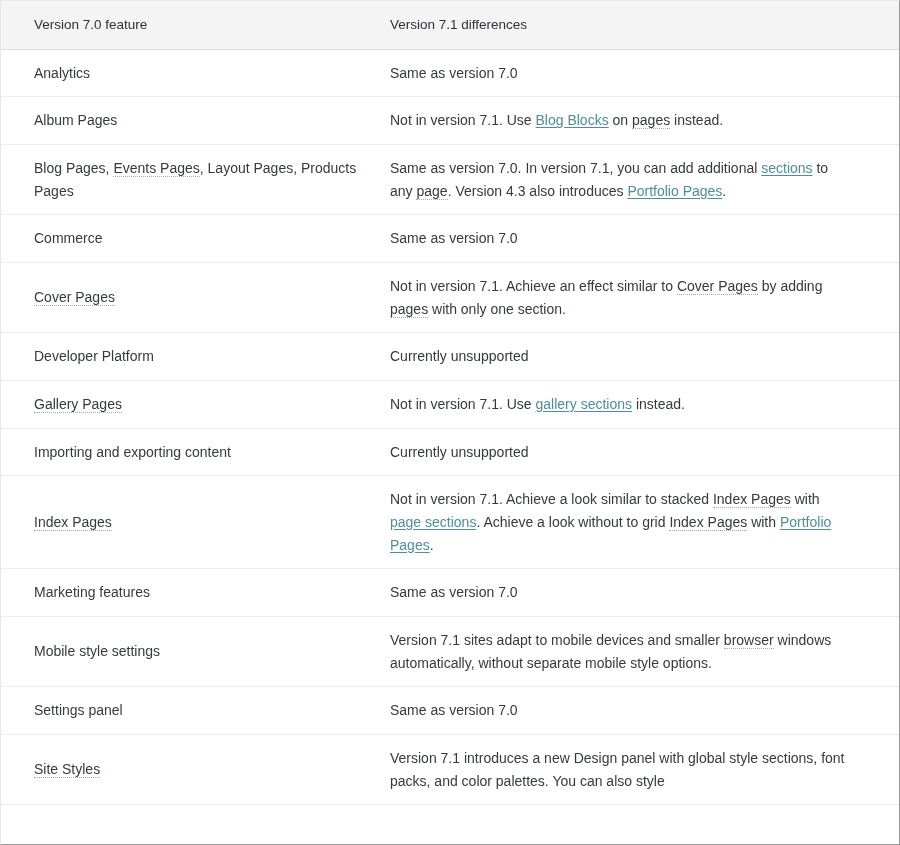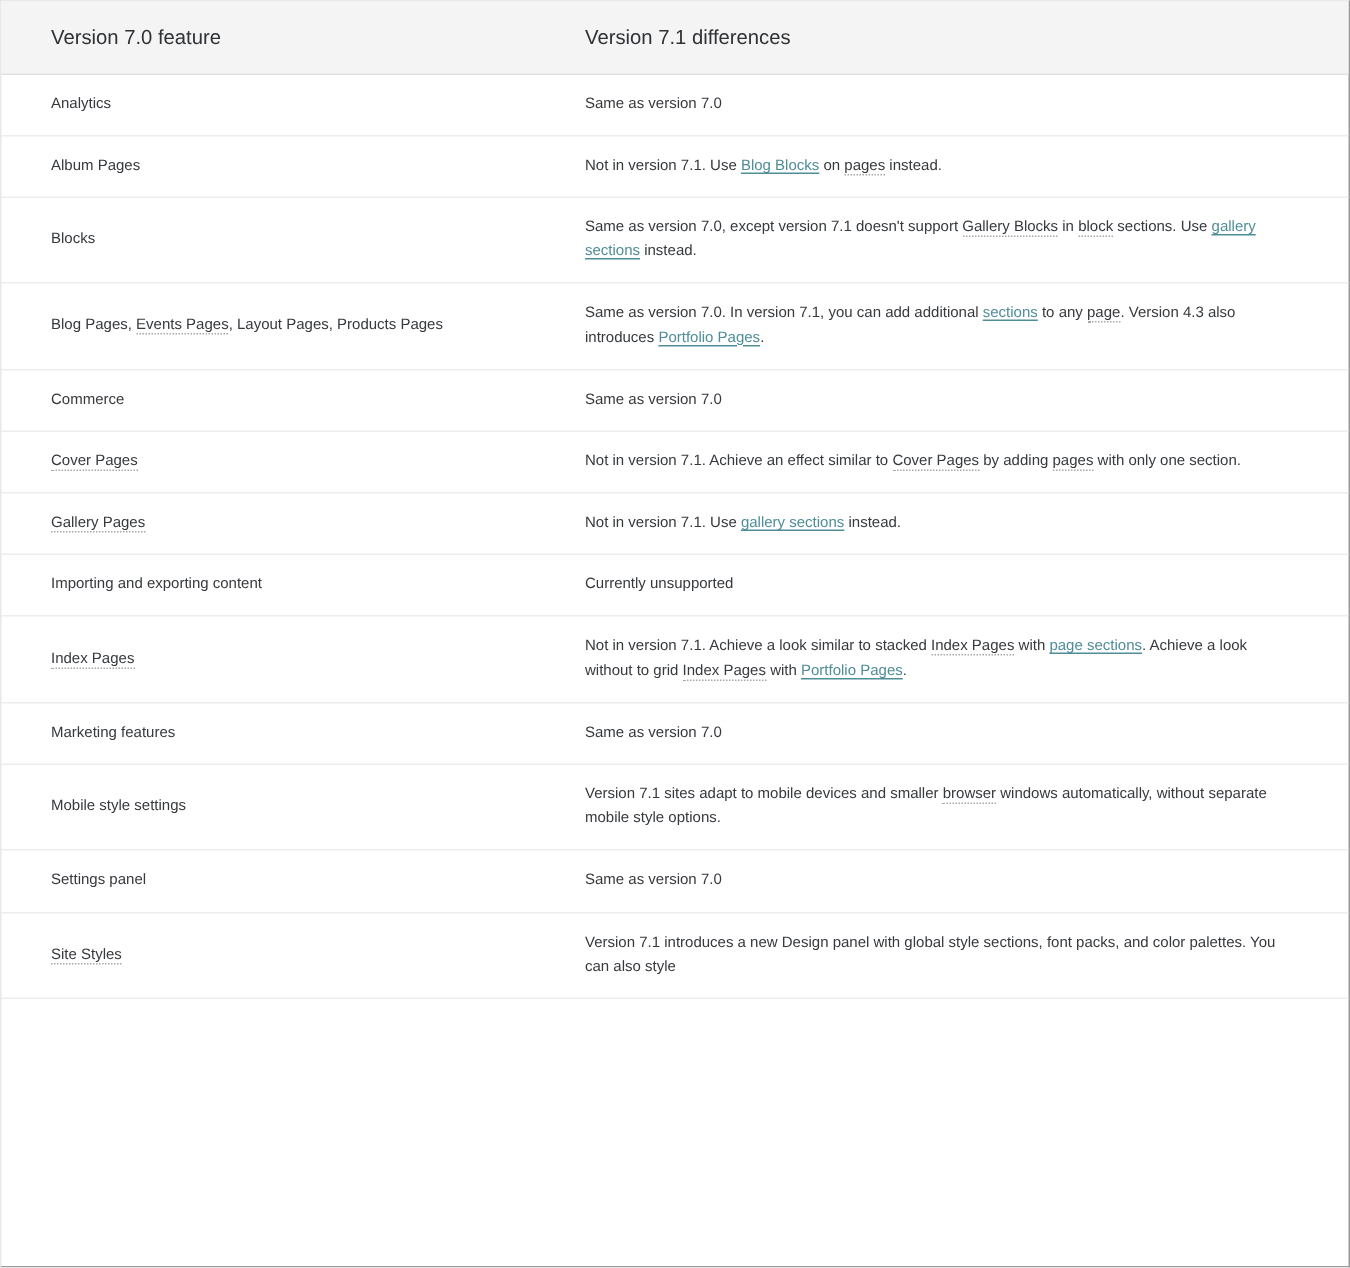--- a/index.html
+++ b/index.html
@@ -47,21 +47,21 @@
     border-bottom: 1px solid #e0e0e0;
     vertical-align: middle;
     height: 43px;
     box-sizing: border-box;
   }
   thead th.col2 {
     padding-left: 10px;
   }
 
   tbody td {
-    font-size: 10px;
+    font-size: 14px;
     line-height: 1.62;
     color: #36393d;
     padding: 12px 22px 12px 33px;
     border-bottom: 1px solid #ededed;
     vertical-align: middle;
     box-sizing: border-box;
   }
   tbody td.col2 {
     padding-left: 10px;
     padding-right: 46px;
@@ -101,34 +101,34 @@
     <tbody id="tbody">
         <tr>
           <td class="col1"><span>Analytics</span></td>
           <td class="col2"><span>Same as version 7.0</span></td>
         </tr>
         <tr>
           <td class="col1"><span>Album Pages</span></td>
           <td class="col2"><span>Not in version 7.1. Use </span><a class="lnk" href="#">Blog Blocks</a><span> on </span><span class="dotted">pages</span><span> instead.</span></td>
         </tr>
         <tr>
-          <td class="col1"><span>Blocks</span></td>
-          <td class="col2"><span>Same as version 7.0, except version 7.1 doesn't support </span><span class="dotted">Gallery Blocks</span><span> in </span><span class="dotted">block</span><span> sections. Use </span><a class="lnk" href="#">gallery sections</a><span> instead.</span></td>
-        </tr>
-        <tr>
           <td class="col1"><span>Blog Pages, </span><span class="dotted">Events Pages</span><span>, Layout Pages, Products Pages</span></td>
           <td class="col2"><span>Same as version 7.0. In version 7.1, you can add additional </span><a class="lnk" href="#">sections</a><span> to any </span><span class="dotted">page</span><span>. Version 4.3 also introduces </span><a class="lnk" href="#">Portfolio Pages</a><span>.</span></td>
         </tr>
         <tr>
           <td class="col1"><span>Commerce</span></td>
           <td class="col2"><span>Same as version 7.0</span></td>
         </tr>
         <tr>
           <td class="col1"><span class="dotted">Cover Pages</span></td>
           <td class="col2"><span>Not in version 7.1. Achieve an effect similar to </span><span class="dotted">Cover Pages</span><span> by adding </span><span class="dotted">pages</span><span> with only one section.</span></td>
+        </tr>
+        <tr>
+          <td class="col1"><span>Developer Platform</span></td>
+          <td class="col2"><span>Currently unsupported</span></td>
         </tr>
         <tr>
           <td class="col1"><span class="dotted">Gallery Pages</span></td>
           <td class="col2"><span>Not in version 7.1. Use </span><a class="lnk" href="#">gallery sections</a><span> instead.</span></td>
         </tr>
         <tr>
           <td class="col1"><span>Importing and exporting content</span></td>
           <td class="col2"><span>Currently unsupported</span></td>
         </tr>
         <tr>

